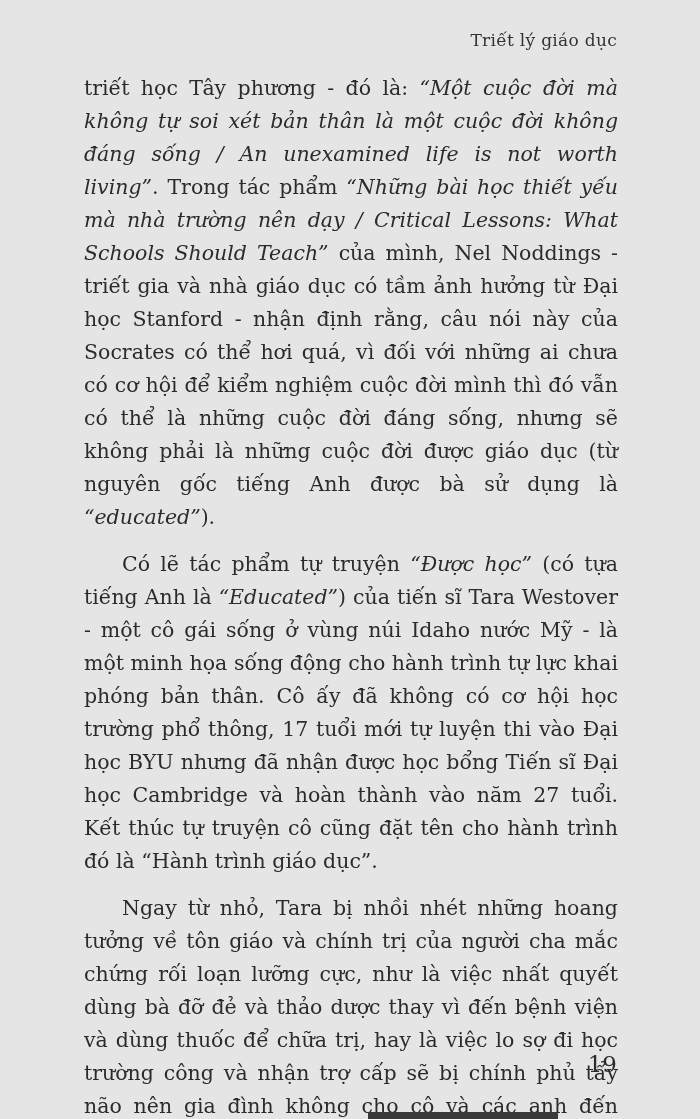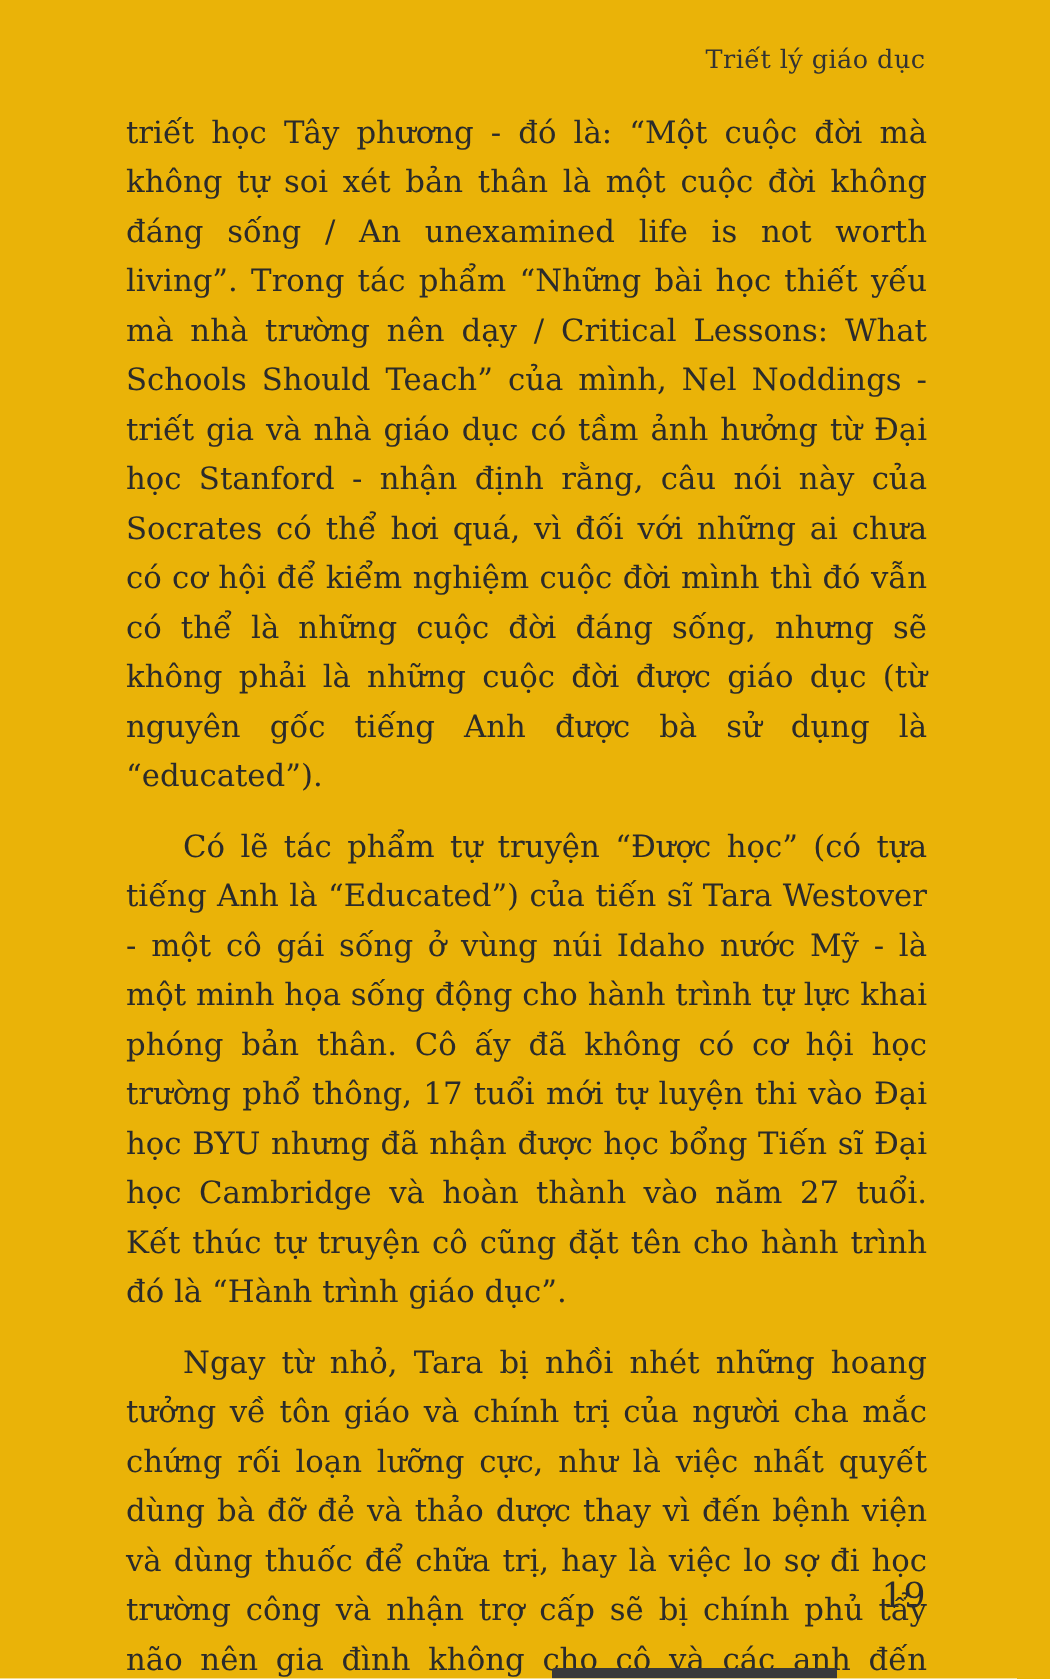--- a/index.html
+++ b/index.html
@@ -4,21 +4,21 @@
 <style>
   html, body {
     margin: 0;
     padding: 0;
     background: #ffffff;
   }
   .page {
     position: relative;
     width: 700px;
     height: 1119px;
-    background: #eab308;
+    background: #e5e5e5;
     font-family: "DejaVu Serif", "Liberation Serif", serif;
     color: #2b2b2b;
     overflow: hidden;
   }
   .running-header {
     position: absolute;
     top: 30px;
     right: 83px;
     font-size: 17px;
     letter-spacing: 0.3px;
@@ -34,20 +34,21 @@
     text-align: justify;
   }
   .para {
     margin: 0 0 14px 0;
     text-indent: 38px;
   }
   .para.no-indent {
     text-indent: 0;
   }
   .run-italic {
+    font-style: italic;
     margin-top: 45px;
   }
   .run-normal {
     font-style: normal;
   }
   .page-number {
     position: absolute;
     right: 83px;
     bottom: 42px;
     font-size: 23px;

